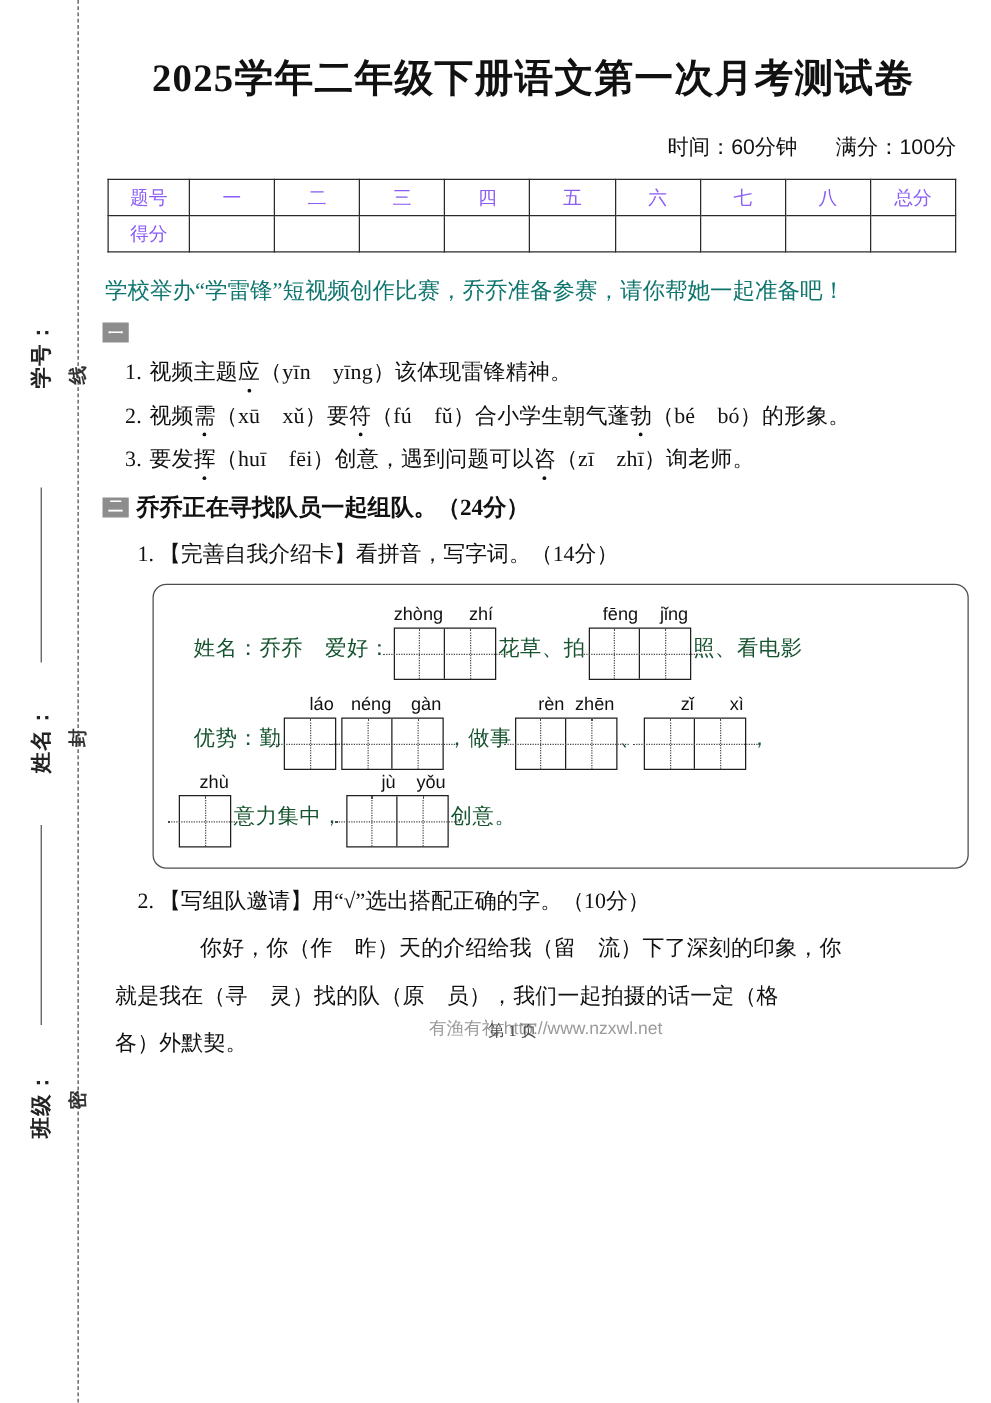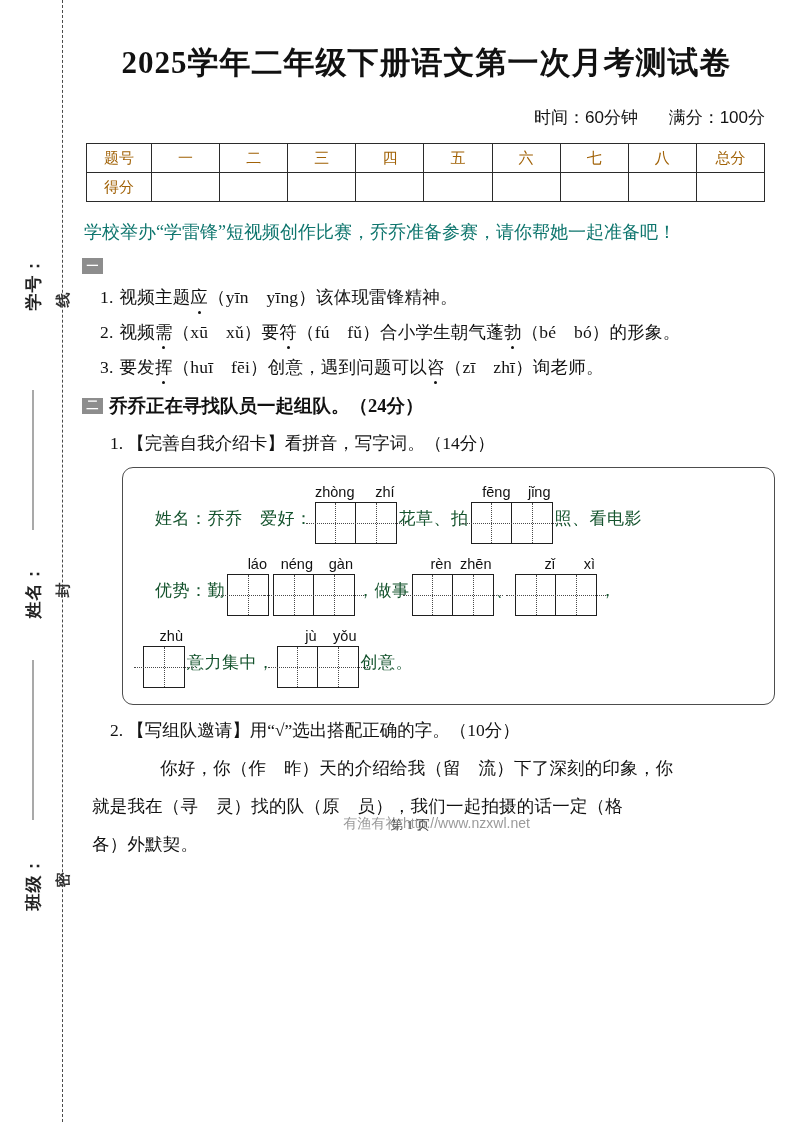--- a/index.html
+++ b/index.html
@@ -99,21 +99,21 @@
     width: 100%;
     table-layout: fixed;
   }
   #score-table td {
     border: 1px solid #2b2b2b;
     height: 26px;
     text-align: center;
     vertical-align: middle;
     font-family: "Liberation Sans", "DejaVu Sans", sans-serif;
     font-size: 15px;
-    color: #a16207;
+    color: #8b5cf6;
   }
   #score-table td.hdr-cell { width: 62px; }
 
   
   #intro-line {
     padding: 18px 24px 0 4px;
     font-size: 18px;
     letter-spacing: 0px;
     color: #0f766e;
     white-space: nowrap;
@@ -186,21 +186,21 @@
     background: #fff;
   }
   .card-row {
     display: flex;
     align-items: flex-end;
     white-space: nowrap;
     min-height: 62px;
   }
   #card-row-1 { padding-left: 18px; }
   #card-row-2 { padding-left: 18px; margin-top: 10px; }
-  #card-row-3 { padding-left: 4px;  margin-top: 10px; }
+  #card-row-3 { padding-left: 4px;  }
 
   .card-text {
     font-size: 17px;
     color: #14532d;
     padding-bottom: 14px;
     letter-spacing: 0.5px;
   }
 
   
   .grid-group {

